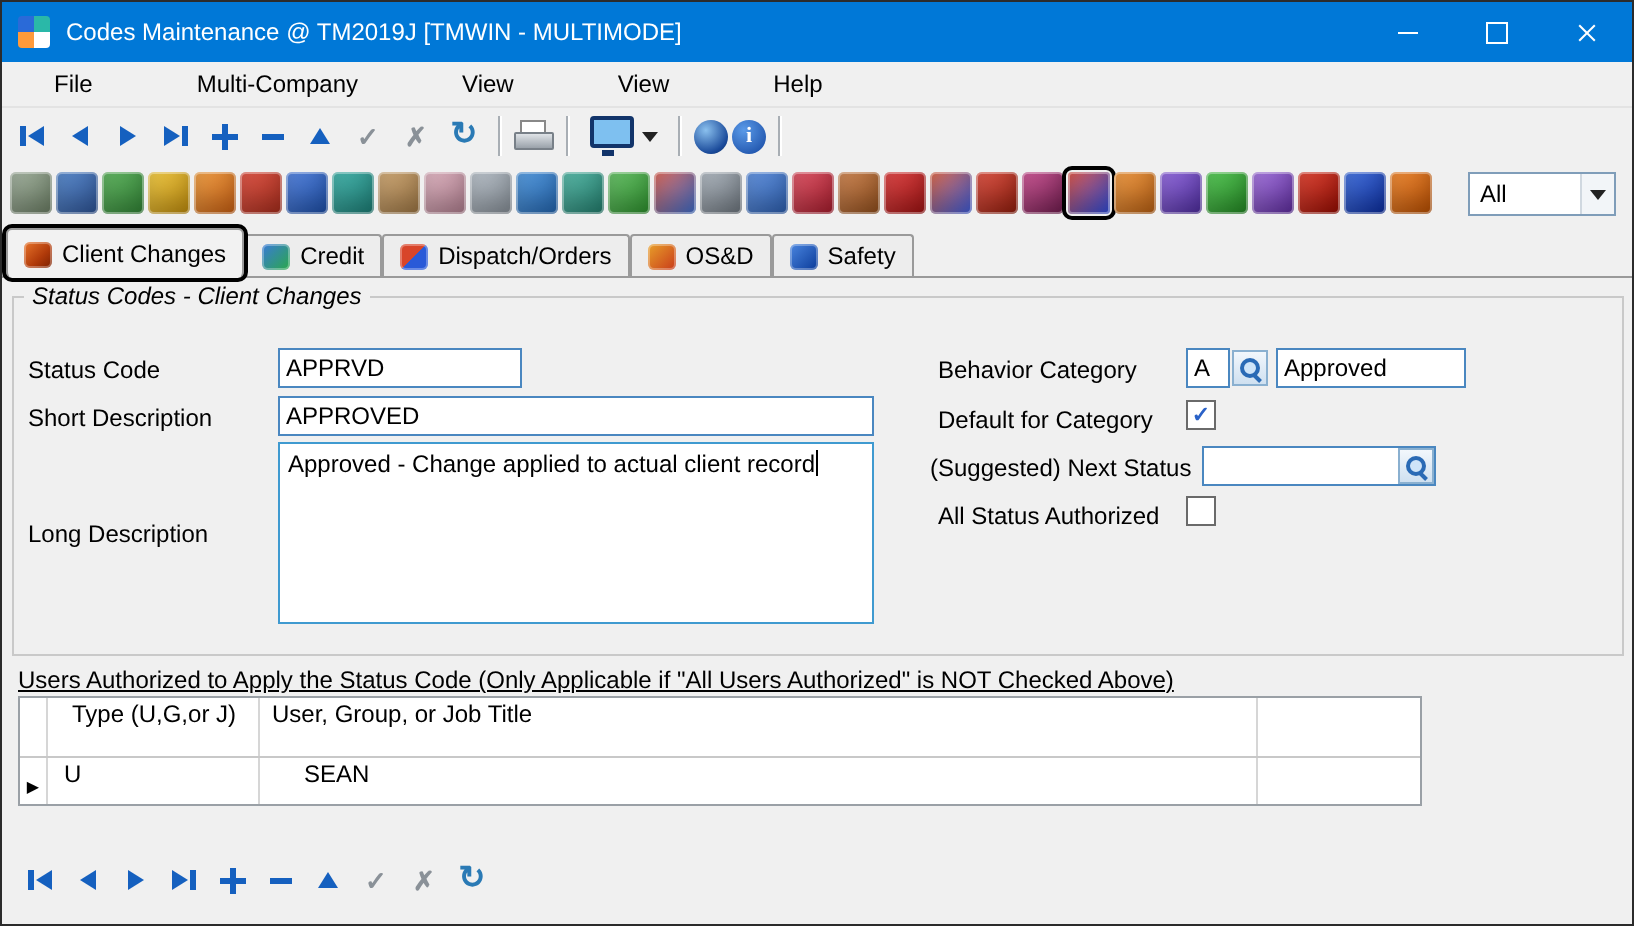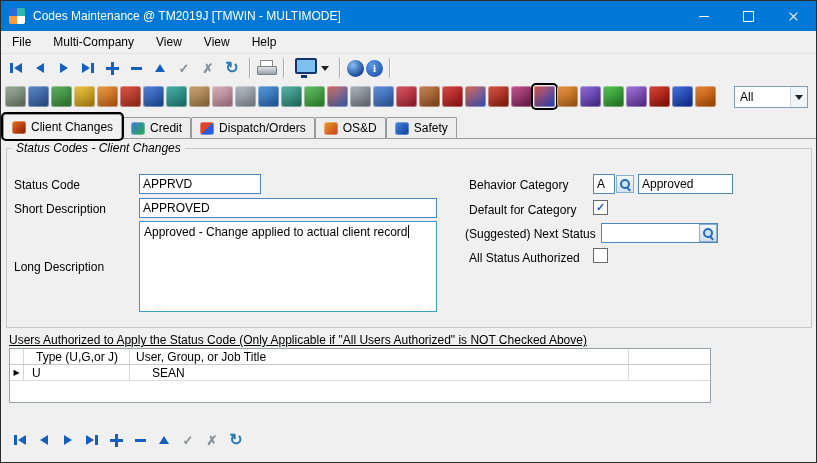--- a/index.html
+++ b/index.html
@@ -14,21 +14,21 @@
   .tb-btns{display:flex;height:30px;}
   .tbtn{width:45px;height:30px;display:flex;align-items:center;justify-content:center;cursor:pointer;}
   .min-glyph{width:10px;height:1px;background:#fff;}
   .max-glyph{width:9px;height:9px;border:1px solid #fff;}
   .x-glyph{position:relative;width:11px;height:11px;}
   .x-glyph::before,.x-glyph::after{content:"";position:absolute;left:5px;top:0;width:1px;height:11px;background:#fff;}
   .x-glyph::before{transform:rotate(45deg);} .x-glyph::after{transform:rotate(-45deg);}
 
   
   .menubar{position:absolute;top:30px;left:0;right:0;height:22px;display:flex;align-items:center;background:#f0f0f0;}
-  .menu-item{padding:3px 11px;cursor:default;}
+  .menu-item{padding:3px 26px;cursor:default;}
 
   
   .toolbar1{position:absolute;top:52px;left:0;right:0;height:28px;display:flex;align-items:center;padding-left:4px;gap:2px;border-top:1px solid #e3e3e3;}
   .sep{width:0;height:20px;border-left:1px solid #a8aeb4;border-right:1px solid #fff;margin:0 4px;}
   .nbtn{width:22px;height:22px;display:flex;align-items:center;justify-content:center;gap:1px;color:#1560bf;cursor:pointer;}
   .nbtn.gray{color:#8a9198;} .nbtn.teal{color:#2a7ab5;}
   .tri-l{width:0;height:0;border-top:5px solid transparent;border-bottom:5px solid transparent;border-right:8px solid currentColor;}
   .tri-r{width:0;height:0;border-top:5px solid transparent;border-bottom:5px solid transparent;border-left:8px solid currentColor;}
   .tri-u{width:0;height:0;border-left:5px solid transparent;border-right:5px solid transparent;border-bottom:8px solid currentColor;}
   .vbar{width:3px;height:10px;background:currentColor;}
@@ -86,21 +86,21 @@
     display:flex;align-items:center;justify-content:center;box-sizing:border-box;cursor:pointer;}
   .mag{position:relative;width:11px;height:11px;}
   .mag::before{content:"";position:absolute;left:0;top:0;width:6px;height:6px;border:2px solid #2a6ab5;border-radius:50%;background:#cfe4f8;}
   .mag::after{content:"";position:absolute;right:0;bottom:0;width:5px;height:2px;background:#2a6ab5;transform:rotate(45deg);}
   .cb{position:absolute;width:13px;height:13px;background:#fff;border:1px solid #6a6a6a;box-sizing:content-box;
     display:flex;align-items:center;justify-content:center;font-size:11px;font-weight:bold;color:#2a62c8;cursor:pointer;}
 
   
   .sec2title{position:absolute;left:8px;top:332px;white-space:nowrap;text-decoration:underline;}
   .grid{position:absolute;left:8px;top:347px;width:702px;height:55px;background:#fff;border:1px solid #9aa0a6;box-sizing:border-box;overflow:hidden;}
-  .g-row{display:flex;height:16px;border-bottom:1px solid #dcdcdc;box-sizing:border-box;}
+  .g-row{display:flex;height:30px;border-bottom:1px solid #dcdcdc;box-sizing:border-box;}
   .g-head{border-bottom:1px solid #c8c8c8;}
   .gc{border-right:1px solid #d6d6d6;box-sizing:border-box;line-height:17px;overflow:hidden;white-space:nowrap;}
   .gc-marker{width:14px;display:flex;align-items:center;justify-content:center;font-size:8px;}
   .gc-type{width:106px;padding-left:12px;}
   .gc-typed{width:106px;padding-left:8px;}
   .gc-user{width:499px;padding-left:6px;}
   .gc-userd{width:499px;padding-left:22px;}
   .gc-fill{flex:1;border-right:none;}
 
   

